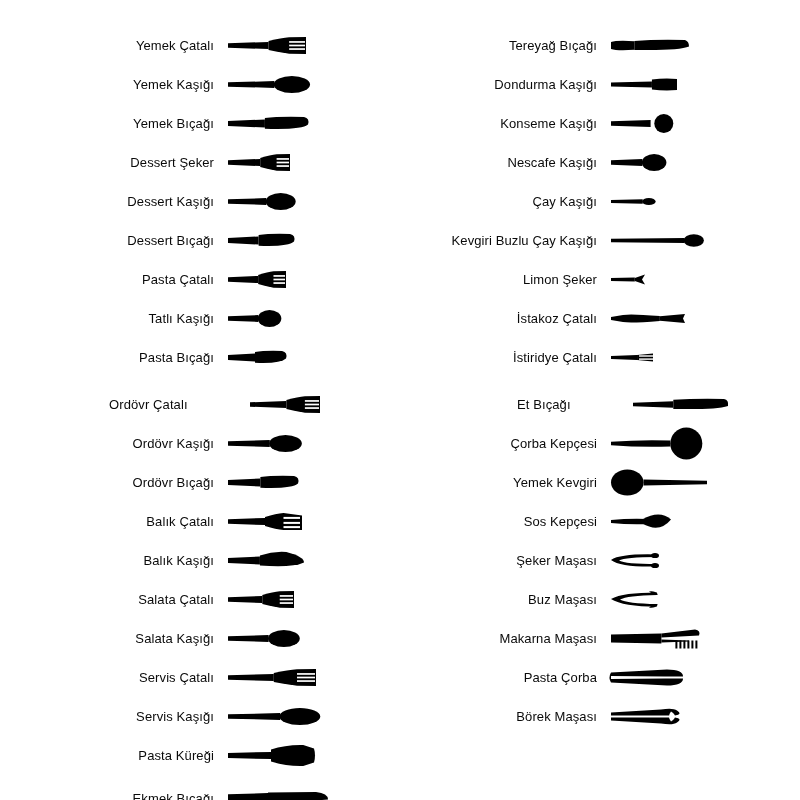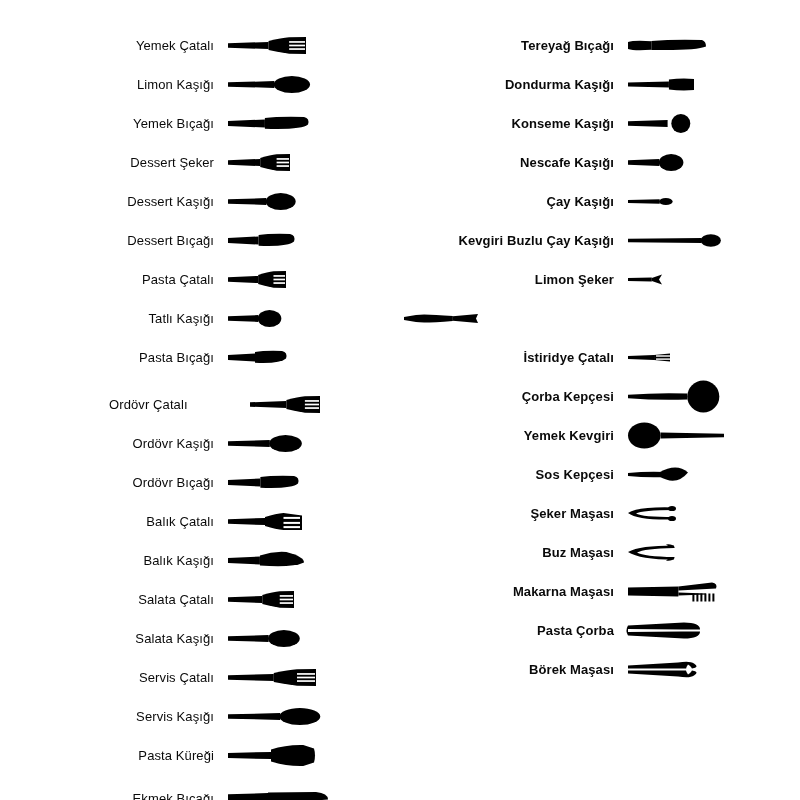--- a/index.html
+++ b/index.html
@@ -18,21 +18,21 @@
     position: relative;
     width: 800px;
     height: 800px;
     background: #ffffff;
   }
   .column {
     position: absolute;
     top: 26px;
   }
   #col-left { left: 0px; width: 400px; }
-  #col-right { left: 400px; width: 400px; font-weight: bold; }
+  #col-right { left: 383px; width: 400px; }
 
   .row {
     display: flex;
     align-items: center;
     justify-content: flex-start;
     height: 39px;
   }
   .row .label {
     width: 214px;
     text-align: right;
@@ -68,21 +68,21 @@
           <svg width="176" height="39" viewBox="0 0 176 39" aria-hidden="true">
             <path d="M4 17.3 L44.56 15.9 L44.56 23.1 L4 21.7 Z" fill="#000"></path>
             <path d="M44.56 14.9 Q57.664 12 65.152 11.3 L82 11.1 L82 27.9 L65.152 27.7 Q57.664 27 44.56 24.1 Z" fill="#000"></path>
             <rect x="65.152" y="15.1" width="15.847999999999999" height="1.7" fill="#fff"></rect>
             <rect x="65.152" y="18.65" width="15.847999999999999" height="1.7" fill="#fff"></rect>
             <rect x="65.152" y="22.2" width="15.847999999999999" height="1.7" fill="#fff"></rect>
           </svg>
         </div>
       </div>
       <div class="row">
-        <div class="label">Limon Kaşığı</div>
+        <div class="label">Yemek Kaşığı</div>
         <div class="art">
           <svg width="176" height="39" viewBox="0 0 176 39" aria-hidden="true">
             <path d="M4 17.3 L50.4 16.1 L50.4 22.9 L4 21.7 Z" fill="#000"></path>
             <ellipse cx="67.872" cy="19.5" rx="18.144000000000002" ry="8.6" fill="#000"></ellipse>
           </svg>
         </div>
       </div>
       <div class="row">
         <div class="label">Yemek Bıçağı</div>
         <div class="art">
@@ -322,35 +322,45 @@
       <div class="row">
         <div class="label">Limon Şeker</div>
         <div class="art">
           <svg width="176" height="39" viewBox="0 0 176 39" aria-hidden="true">
             <path d="M4 18.1 L27.799999999999997 17.5 L27.799999999999997 21.5 L4 20.9 Z" fill="#000"></path>
             <path d="M27.799999999999997 17.9 L38 14.5 L35 19.5 L38 24.5 L27.799999999999997 21.1 Z" fill="#000"></path>
           </svg>
         </div>
       </div>
       <div class="row">
+        <div class="label">İstakoz Çatalı</div>
         <div class="art">
           <svg width="176" height="39" viewBox="0 0 176 39" aria-hidden="true">
             <path d="M4 17.9 L16 15.9 Q24 14.5 52.84 17.1 L52.84 21.9 Q24 24.5 16 23.1 L4 21.1 Z" fill="#000"></path>
             <path d="M52.84 17.3 L78 15.1 L76 19.5 L78 23.9 L52.84 21.7 Z" fill="#000"></path>
           </svg>
         </div>
       </div>
       <div class="row">
         <div class="label">İstiridye Çatalı</div>
         <div class="art">
           <svg width="176" height="39" viewBox="0 0 176 39" aria-hidden="true">
             <path d="M4 17.9 L30.04 17.1 L30.04 21.9 L4 21.1 Z" fill="#000"></path>
             <path d="M30.04 16.9 L46 15.5 L46 23.5 L30.04 22.1 Z" fill="#000"></path>
             <rect x="32.04" y="17.3" width="13.96" height="1.4" fill="#fff"></rect>
             <rect x="32.04" y="20.4" width="13.96" height="1.4" fill="#fff"></rect>
+          </svg>
+        </div>
+      </div>
+      <div class="row gap-top">
+        <div class="label">Et Bıçağı</div>
+        <div class="art">
+          <svg width="176" height="39" viewBox="0 0 176 39" aria-hidden="true">
+            <path d="M4 17.7 L44.32 16.3 L44.32 22.7 L4 21.3 Z" fill="#000"></path>
+            <path d="M44.32 14.7 Q66.592 13.3 95 13.9 Q100 14.9 99 20.9 Q86 24.9 44.32 23.9 Z" fill="#000"></path>
           </svg>
         </div>
       </div>
       <div class="row">
         <div class="label">Çorba Kepçesi</div>
         <div class="art">
           <svg width="176" height="39" viewBox="0 0 176 39" aria-hidden="true">
             <path d="M4 17.7 Q33.7 15.5 63.400000000000006 16.5 L63.400000000000006 22.5 Q33.7 23.5 4 21.3 Z" fill="#000"></path>
             <circle cx="79.312" cy="19.5" r="16" fill="#000"></circle>
           </svg>

